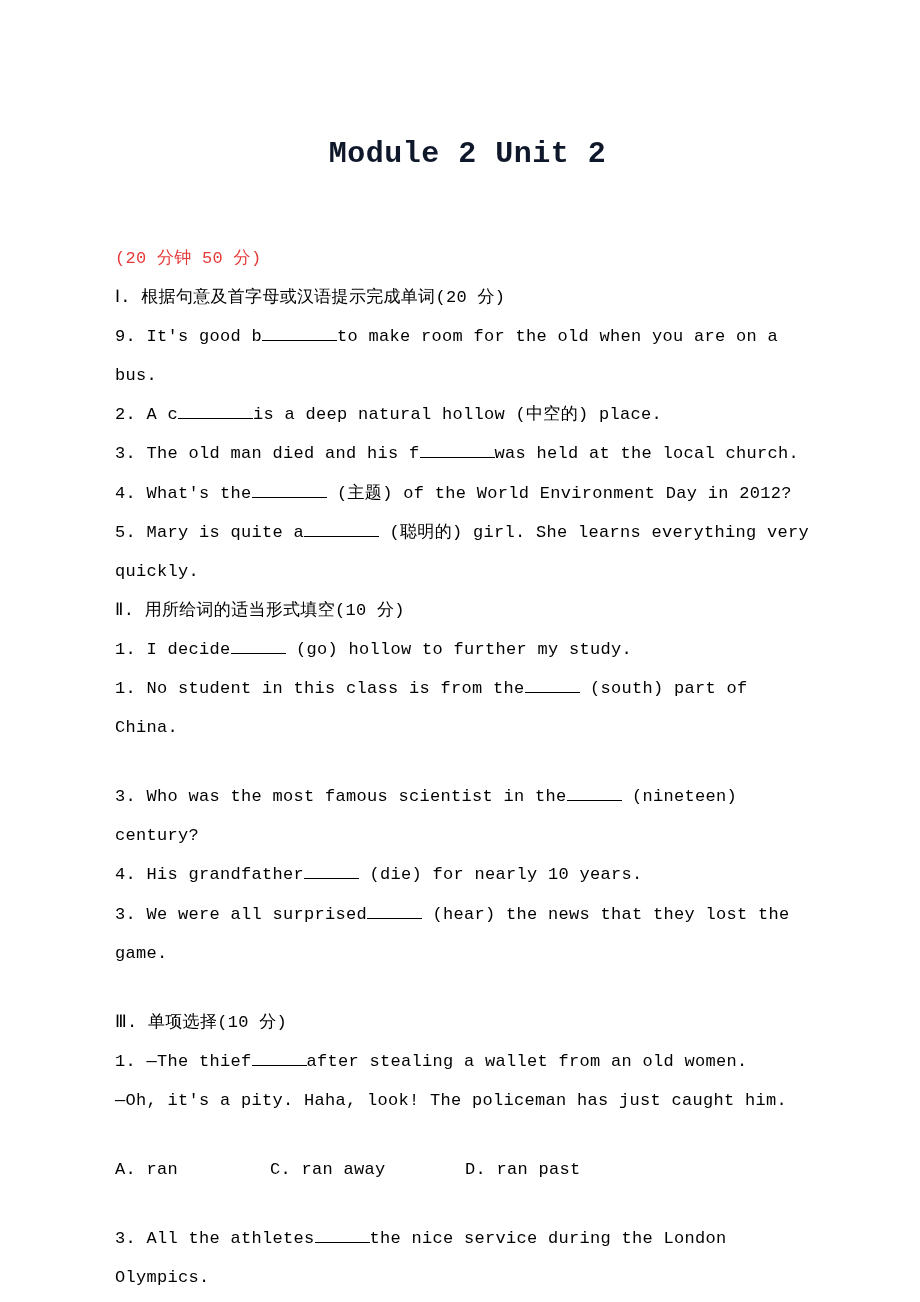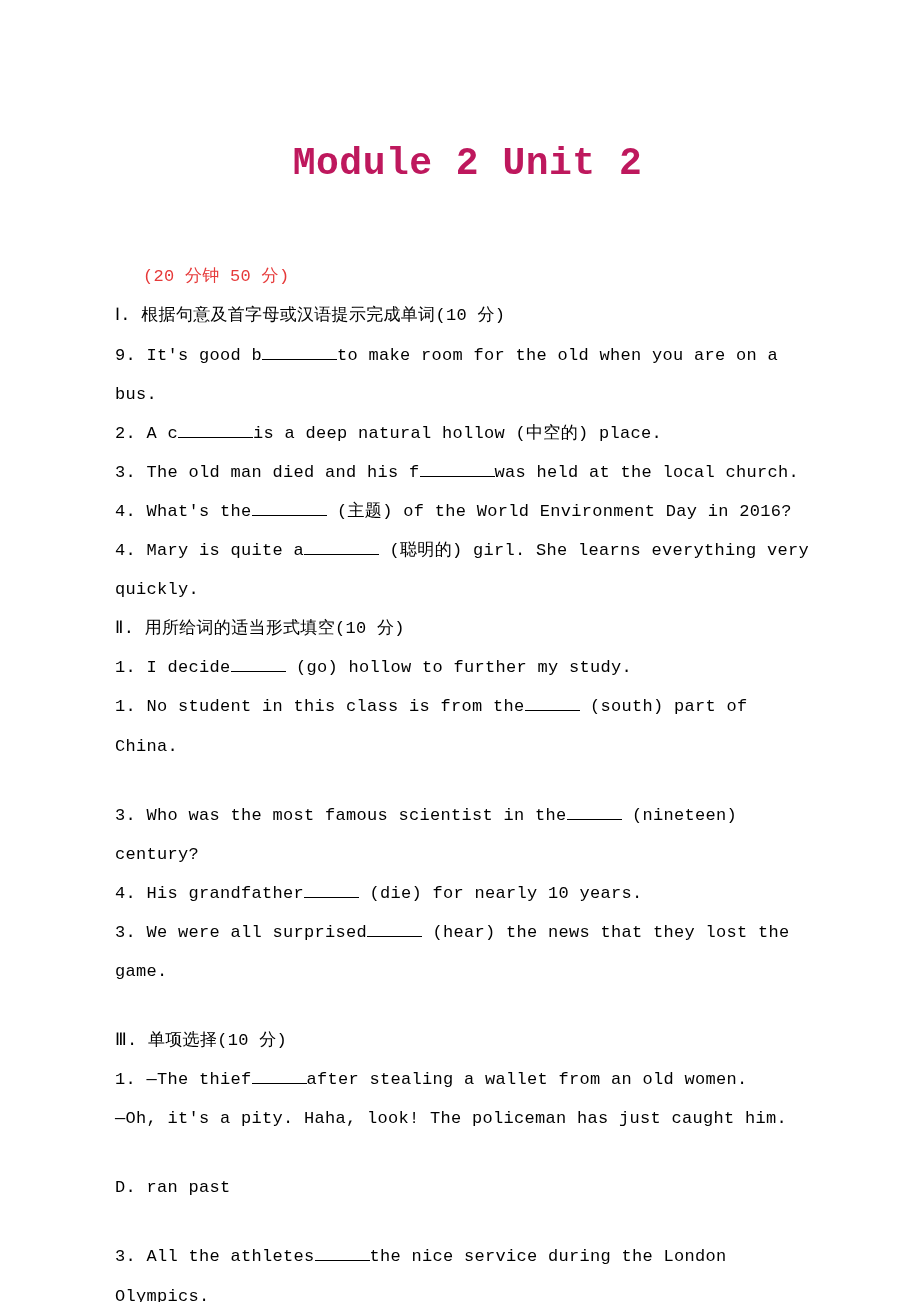--- a/index.html
+++ b/index.html
@@ -8,31 +8,30 @@
       height: 1302px;
       background: #fff;
       font-family: "SimSun", "宋体", serif;
       padding: 120px 100px 100px 115px;
       color: #000;
       font-size: 17px;
       line-height: 2.3;
     }
     .title {
       text-align: center;
-      font-size: 38px;
-      color: #be185d;
+      font-size: 30px;
+      color: #0f172a;
       font-family: "Courier New", "SimSun", monospace;
       font-weight: bold;
       margin-bottom: 50px;
       letter-spacing: 0.5px;
     }
     .subtitle {
       color: #e63a3a;
       font-family: "Courier New", "SimSun", monospace;
-      margin-left: 28px;
       letter-spacing: 0.3px;
     }
     .line {
       font-family: "Courier New", "SimSun", monospace;
       letter-spacing: 0.3px;
       white-space: pre-wrap;
     }
     .blank {
       display: inline-block;
       border-bottom: 1px solid #000;
@@ -42,38 +41,40 @@
     .opts { display: flex; }
     .opt { flex: 0 0 auto; font-family: "Courier New", "SimSun", monospace; letter-spacing: 0.3px; }
     .spacer { height: 30px; }
   </style>
 </head>
 <body>
 
 <div class="title">Module 2  Unit 2</div>
 <div class="subtitle">(20 分钟  50 分)</div>
 
-<div class="line">Ⅰ. 根据句意及首字母或汉语提示完成单词(10 分)</div>
+<div class="line">Ⅰ. 根据句意及首字母或汉语提示完成单词(20 分)</div>
 <div class="line"><span>9. It's good b</span><span class="blank" style="width:75px"></span><span>to make room for the old when you are on a bus.</span></div>
 <div class="line"><span>2. A c</span><span class="blank" style="width:75px"></span><span>is a deep natural hollow (中空的) place.</span></div>
 <div class="line"><span>3. The old man died and his f</span><span class="blank" style="width:75px"></span><span>was held at the local church.</span></div>
-<div class="line"><span>4. What's the</span><span class="blank" style="width:75px"></span><span> (主题) of the World Environment Day in 2016?</span></div>
-<div class="line"><span>4. Mary is quite a</span><span class="blank" style="width:75px"></span><span> (聪明的) girl. She learns everything very quickly.</span></div>
+<div class="line"><span>4. What's the</span><span class="blank" style="width:75px"></span><span> (主题) of the World Environment Day in 2012?</span></div>
+<div class="line"><span>5. Mary is quite a</span><span class="blank" style="width:75px"></span><span> (聪明的) girl. She learns everything very quickly.</span></div>
 
 <div class="line">Ⅱ. 用所给词的适当形式填空(10 分)</div>
 <div class="line"><span>1. I decide</span><span class="blank" style="width:55px"></span><span> (go) hollow to further my study.</span></div>
 <div class="line"><span>1. No student in this class is from the</span><span class="blank" style="width:55px"></span><span> (south) part of China.</span></div>
 <div class="spacer"></div>
 <div class="line"><span>3. Who was the most famous scientist in the</span><span class="blank" style="width:55px"></span><span> (nineteen) century?</span></div>
 <div class="line"><span>4. His grandfather</span><span class="blank" style="width:55px"></span><span> (die) for nearly 10 years. </span></div>
 <div class="line"><span>3. We were all surprised</span><span class="blank" style="width:55px"></span><span> (hear) the news that they lost the game.</span></div>
 <div class="spacer"></div>
 
 <div class="line">Ⅲ. 单项选择(10 分)</div>
 <div class="line"><span>1. —The thief</span><span class="blank" style="width:55px"></span><span>after stealing a wallet from an old women.</span></div>
 <div class="line">—Oh, it's a pity. Haha, look! The policeman has just caught him.</div>
 <div class="spacer"></div>
 <div class="line opts">
+  <span class="opt" style="width:155px">A. ran</span>
+  <span class="opt" style="width:195px">C. ran away</span>
   <span class="opt">D. ran past</span>
 </div>
 <div class="spacer"></div>
 
 <div class="line"><span>3. All the athletes</span><span class="blank" style="width:55px"></span><span>the nice service during the London Olympics.</span></div>
 
 </body></html>

